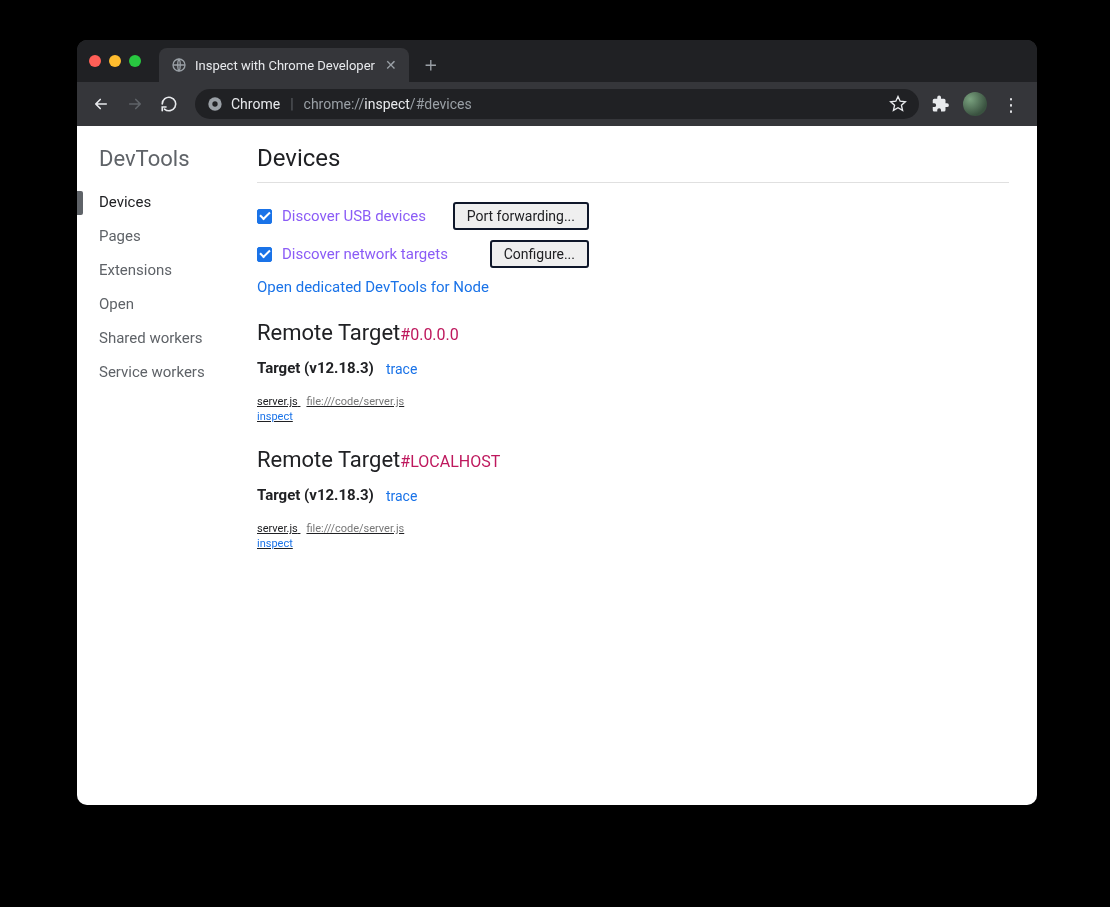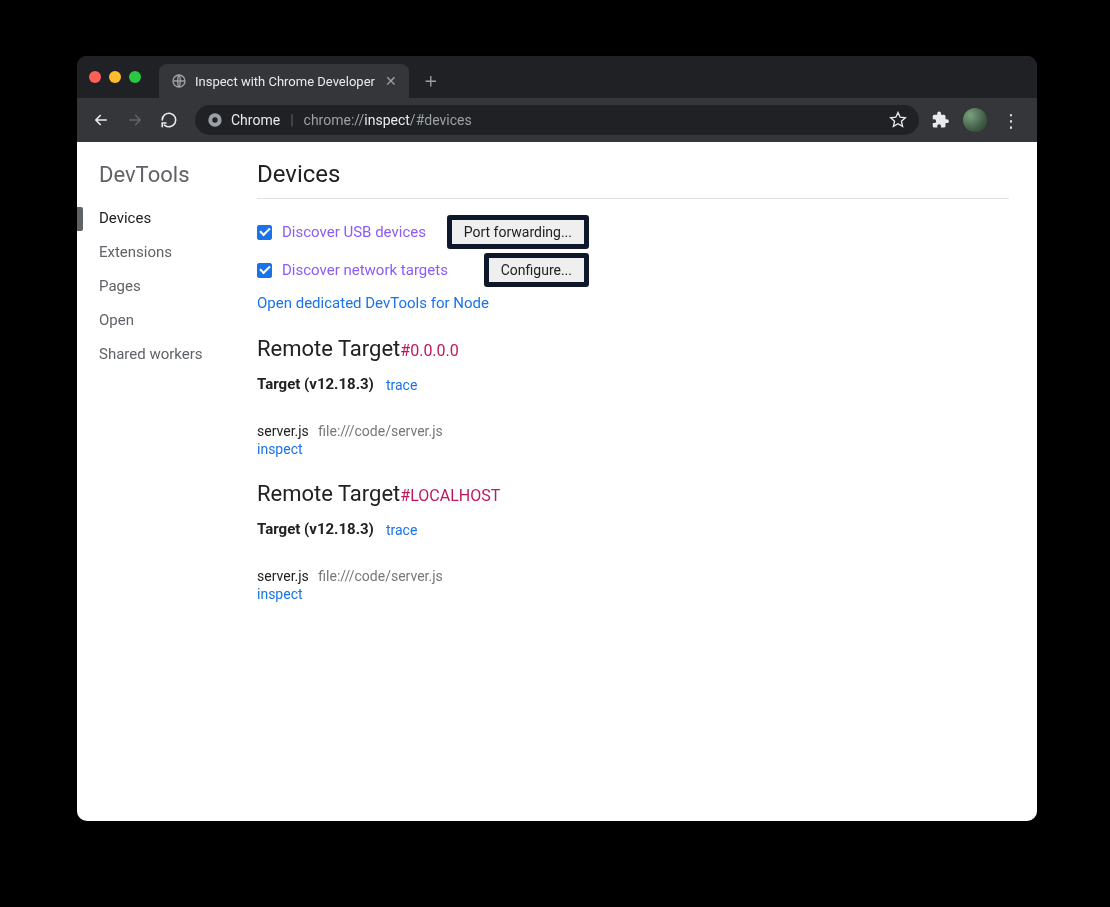--- a/index.html
+++ b/index.html
@@ -6,21 +6,21 @@
   body {
     background: #000;
     font-family: -apple-system, BlinkMacSystemFont, "Segoe UI", Roboto, Helvetica, Arial, sans-serif;
     width: 1110px;
     height: 907px;
     overflow: hidden;
   }
   .window {
     position: absolute;
     left: 77px;
-    top: 56px;
+    top: 40px;
     width: 960px;
     height: 765px;
     background: #35363a;
     border-radius: 10px;
     box-shadow: 0 20px 60px rgba(0,0,0,0.6);
     overflow: hidden;
     display: flex;
     flex-direction: column;
   }
   
@@ -232,21 +232,21 @@
     width: 4px;
     height: 8px;
     border: solid #fff;
     border-width: 0 2px 2px 0;
     transform: rotate(45deg) translate(-1px, -1px);
   }
   .btn {
     font-size: 14px;
     padding: 4px 12px;
     background: #efefef;
-    border: 5px solid #0f172a;
+    border: 2px solid #0f172a;
     border-radius: 3px;
     cursor: pointer;
     color: #202124;
     font-family: inherit;
   }
   .link {
     color: #1a73e8;
     font-size: 15px;
     cursor: pointer;
   }
@@ -267,23 +267,24 @@
   .target-line {
     margin-top: 14px;
     font-size: 15px;
     color: #202124;
     display: flex;
     align-items: flex-end;
     gap: 12px;
   }
   .target-line strong { font-weight: 700; }
   .file-line {
-    margin-top: 30px;
-    font-size: 14px;
-    color: #202124;
+    margin-top: 18px;
+    font-size: 11px;
+    color: #202124;
+    text-decoration: underline;
   }
   .file-line .path { color: #777; margin-left: 6px; }
   .file-line .inspect {
     display: block;
     color: #1a73e8;
     cursor: pointer;
     margin-top: 2px;
   }
   svg { display: block; }
 </style>
@@ -360,24 +361,25 @@
   </div>
 
   <div class="content">
 
     <div class="sidebar">
       <h1>DevTools</h1>
       <div style="position:relative">
         <div class="sidebar-marker" style="top:6px"></div>
         <div class="sidebar-item active"><span>Devices</span></div>
       </div>
+      <div class="sidebar-item"><span>Pages</span></div>
       <div class="sidebar-item"><span>Extensions</span></div>
-      <div class="sidebar-item"><span>Pages</span></div>
       <div class="sidebar-item"><span>Open</span></div>
       <div class="sidebar-item"><span>Shared workers</span></div>
+      <div class="sidebar-item"><span>Service workers</span></div>
     </div>
 
     <div class="main">
       <h2>Devices</h2>
       <hr class="divider">
 
       <div class="row">
         <div class="left">
           <span class="checkbox"></span>
           <span>Discover USB devices</span>

